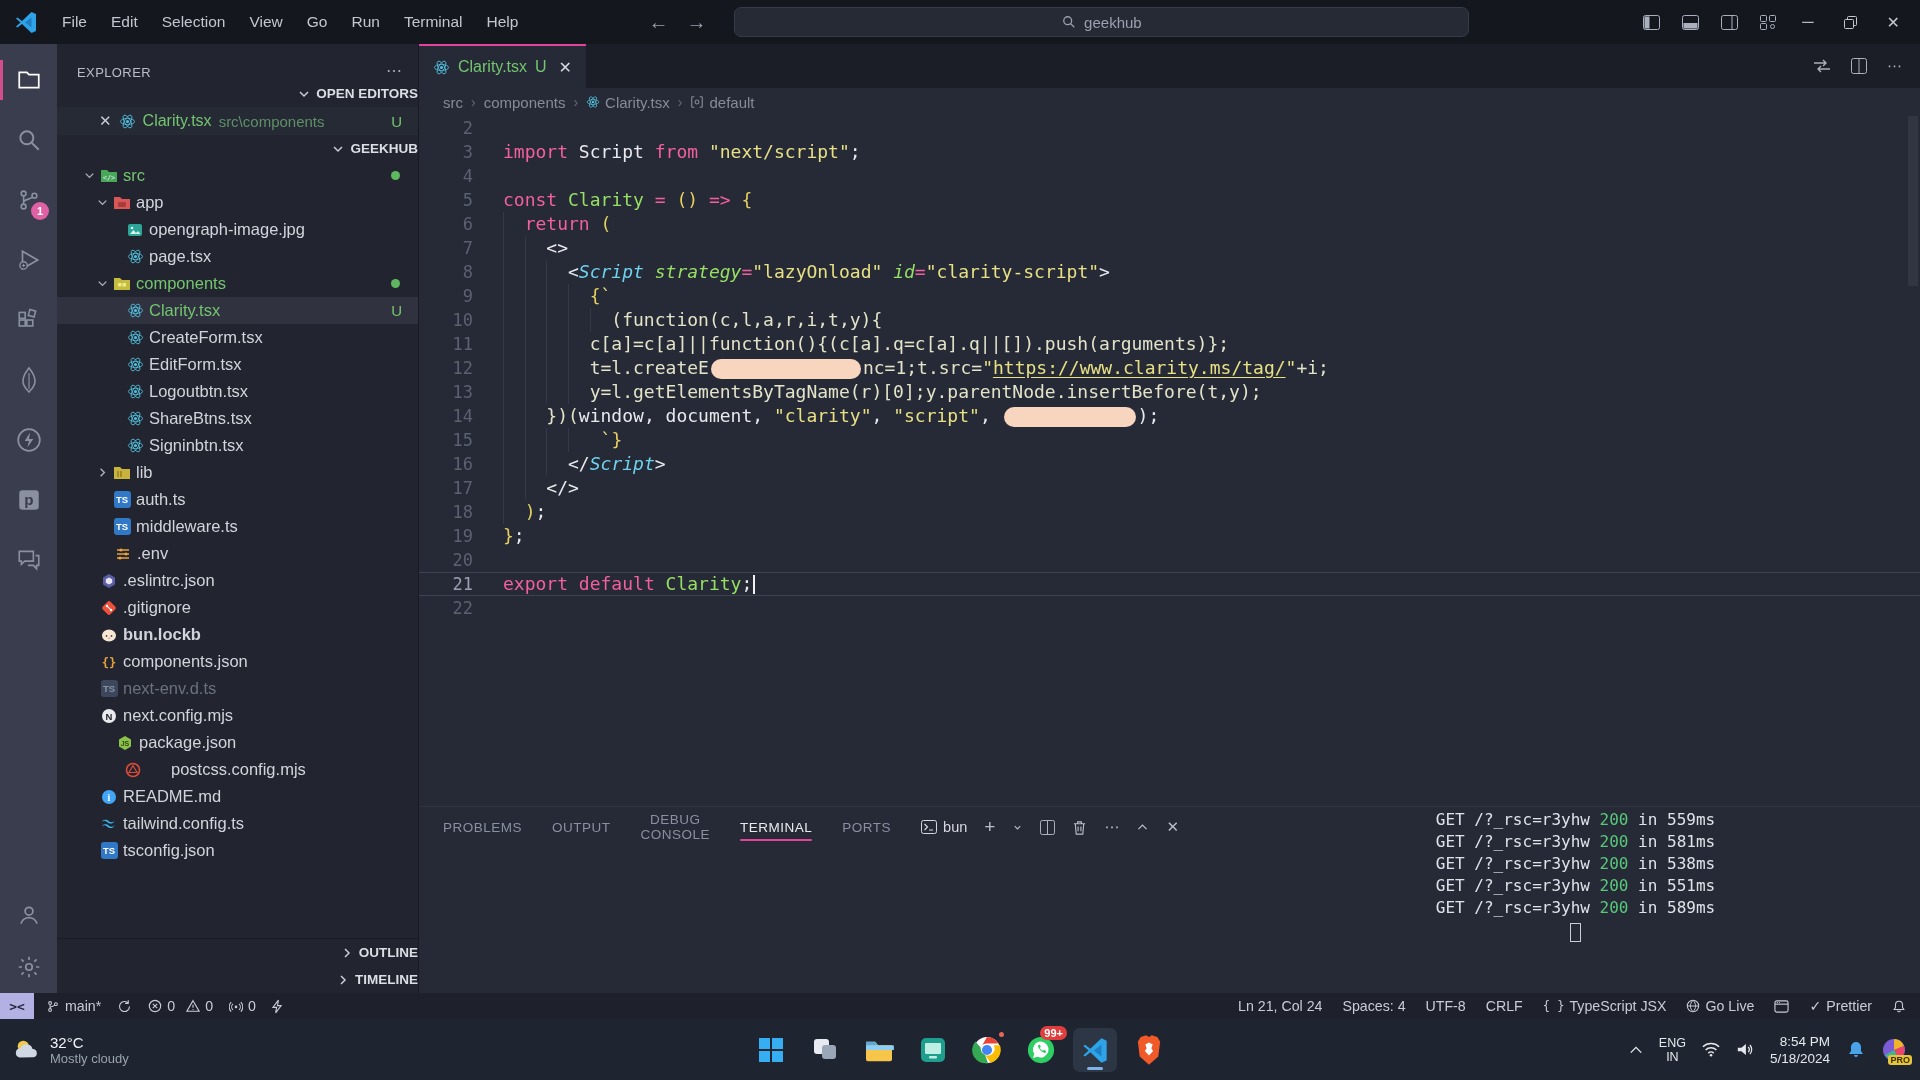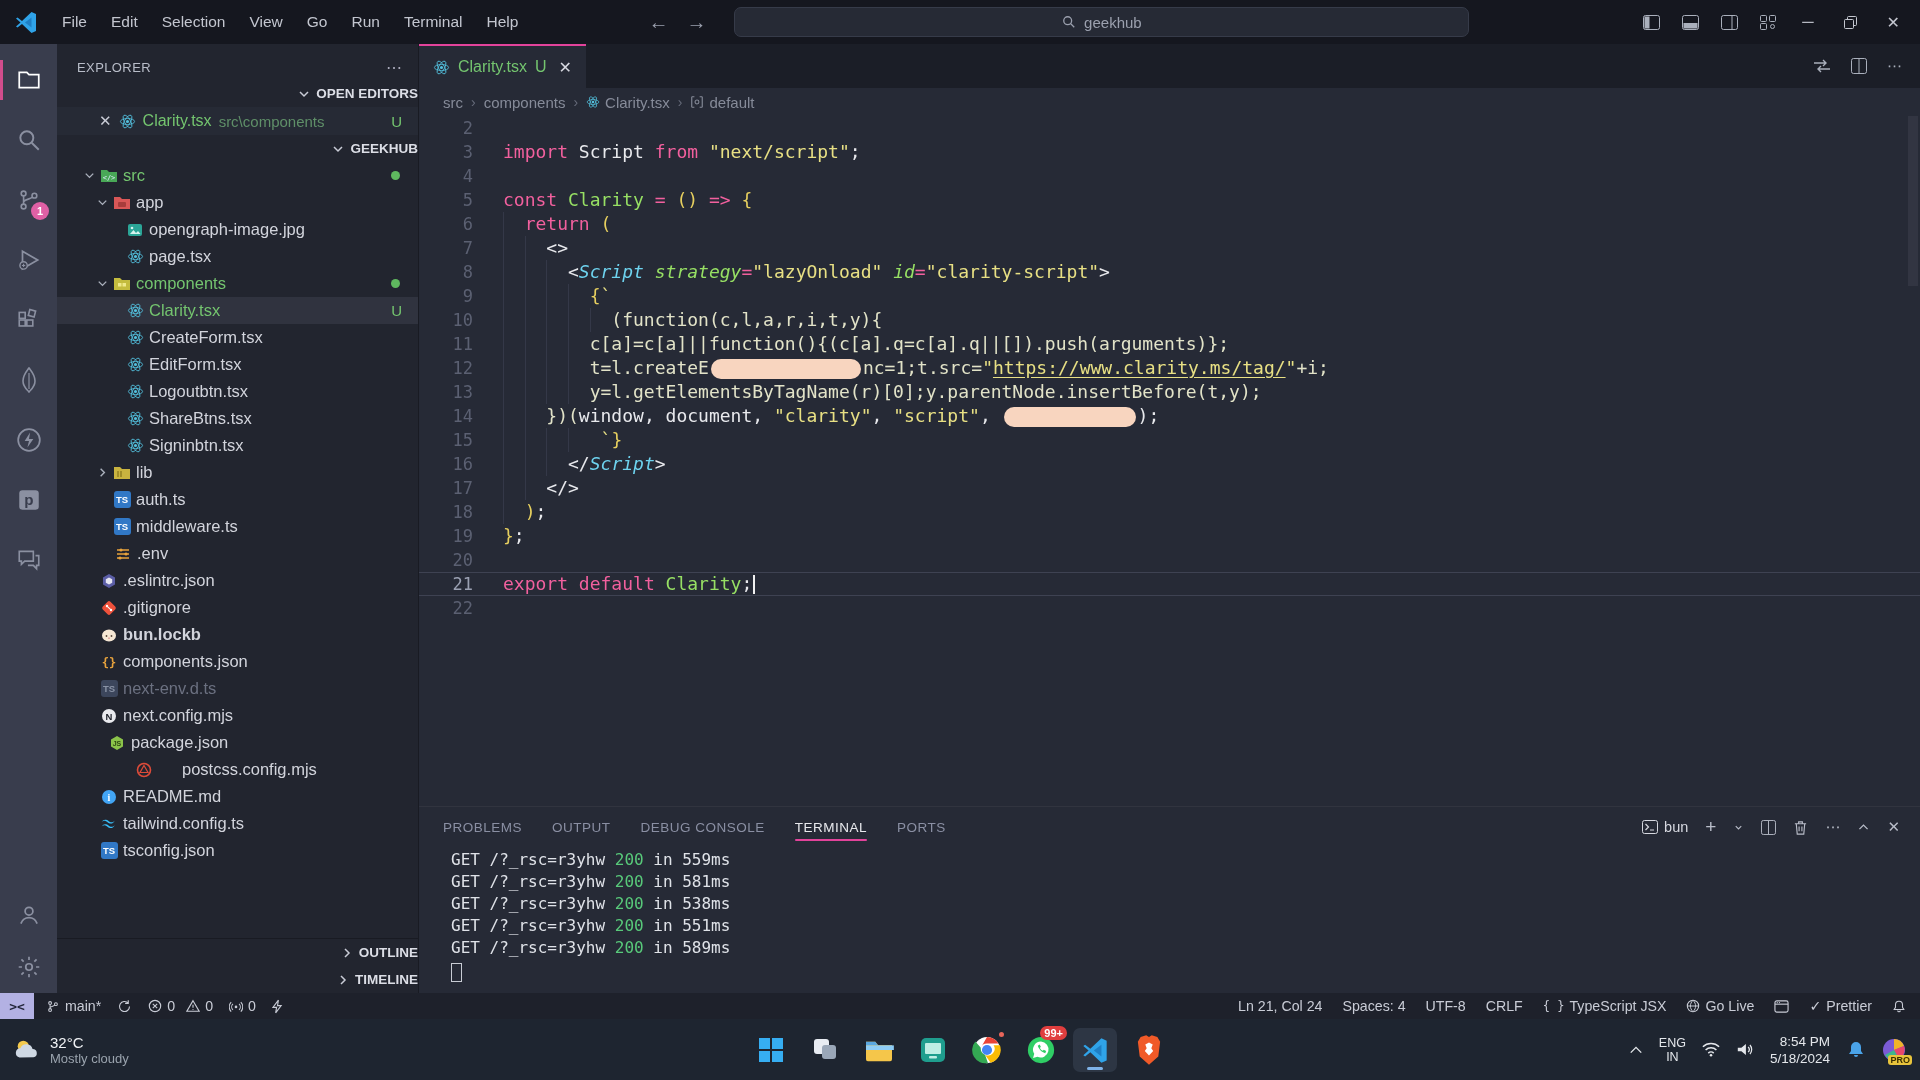--- a/index.html
+++ b/index.html
@@ -24,21 +24,21 @@
   
   .activitybar { width:57px; background:#393d4d; display:flex; flex-direction:column; align-items:center; padding-top:6px; flex:0 0 57px; }
   .ab-item { width:57px; height:60px; display:flex; align-items:center; justify-content:center; position:relative; color:#8b90a1; }
   .ab-item.active { color:#ffffff; }
   .ab-item.active::before { content:""; position:absolute; left:0; top:10px; bottom:10px; width:3px; background:#d14d8c; }
   .ab-badge { position:absolute; right:8px; bottom:10px; background:#e060a5; color:#fff; font-size:11px; min-width:18px; height:18px; border-radius:9px; display:flex; align-items:center; justify-content:center; font-weight:bold; }
   .ab-spacer { flex:1; }
 
   
   .sidebar { width:362px; background:#22252f; flex:0 0 362px; display:flex; flex-direction:column; border-right:1px solid #191b23; }
-  .sb-header { height:36px; display:flex; align-items:center; padding:11px 14px 0 20px; color:#b9bdc9; font-size:13px; letter-spacing:.4px; }
+  .sb-header { height:36px; display:flex; align-items:flex-end; padding:11px 14px 0 20px; color:#b9bdc9; font-size:13px; letter-spacing:.4px; }
   .sb-header .dots { margin-left:auto; color:#aab; font-size:16px; letter-spacing:2px; }
   .section-row { height:27px; display:flex; align-items:center; gap:4px; font-weight:bold; font-size:13.5px; color:#dcdee6; padding-left:6px;justify-content:flex-end; }
   .oe-row { height:28px; display:flex; align-items:center; padding-left:42px; gap:7px; background:#262a35; font-size:16px; }
   .oe-name { color:#74c56f; }
   .oe-path { color:#5f8f68; font-size:15px; }
   .oe-close { color:#c9ccd6; font-size:15px; }
   .u-badge { margin-left:auto; margin-right:16px; color:#74c56f; font-size:15px; }
   .tree { flex:1 1 auto; overflow:hidden; position:relative; }
   .trow { height:27px; display:flex; align-items:center; font-size:16.5px; color:#d2d4dc; position:relative; }
   .trow.sel { background:#30333f; }
@@ -78,21 +78,21 @@
   .tok-b { color:#e6cf5f; }
   .tok-g { color:#97e064; }
   .tok-gi { color:#97e064; font-style:italic; }
   .tok-c { color:#6ed3ef; font-style:italic; }
   .tok-t { color:#e2e3c8; }
   .tok-u { color:#e8e084; text-decoration:underline; text-underline-offset:3px; }
   .redact { background:#f8d5bf; border-radius:10px; height:20px; display:inline-block; vertical-align:middle; margin:0 2px; }
   .caret { display:inline-block; width:2px; height:19px; background:#f0f0f0; vertical-align:text-bottom; margin-left:1px; }
 
   
-  .panel { flex:0 0 187px; border-top:1px solid #31343f; display:flex; flex-direction:column; background:#262a36; }
+  .panel { flex:0 0 187px; border-top:1px solid #31343f; display:flex; flex-direction:row; background:#262a36;text-align:center; }
   .panel-tabs { height:40px; display:flex; align-items:center; padding-left:24px; gap:30px; flex:0 0 40px; }
   .ptab { color:#8a8fa3; font-size:13.5px; letter-spacing:.5px; height:40px; display:flex; align-items:center; position:relative; }
   .ptab.active { color:#e8e9ed; }
   .ptab.active::after { content:""; position:absolute; left:0; right:0; bottom:6px; height:2px; background:#e2439b; border-radius:2px; }
   .panel-actions { margin-left:auto; display:flex; align-items:center; gap:17px; padding-right:20px; color:#b9bdc9; }
   .shell-label { display:flex; align-items:center; gap:6px; font-size:14.5px; color:#d6d8e0; }
   .term { flex:1; font-family:"DejaVu Sans Mono", monospace; font-size:16px; line-height:22px; padding-left:32px; padding-top:2px; color:#dfe2e8; }
   .t200 { color:#58c97a; }
   .term-caret { width:11px; height:19px; border:1px solid #c8ccd4; display:inline-block; margin-top:4px; }
 
@@ -557,31 +557,31 @@
           <div class="trow" style="padding-left: 23px;">
             <span class="chev"></span>
             <span class="ficon">
               <svg width="16" height="16" viewBox="0 0 16 16">
                 <circle cx="8" cy="8" r="7" fill="#e9eaee"></circle>
                 <text x="8" y="11.5" font-size="9.5" fill="#1b1e27" text-anchor="middle" font-family="Liberation Sans,sans-serif" font-weight="bold">N</text>
               </svg>
             </span>
             <span class="lbl">next.config.mjs</span>
           </div>
-          <div class="trow" style="padding-left: 31px;">
+          <div class="trow" style="padding-left: 31px; margin-left: 8px;">
             <span class="chev"></span>
             <span class="ficon">
               <svg width="16" height="16" viewBox="0 0 16 16">
                 <path d="M8 1l6 3.5v7L8 15l-6-3.5v-7z" fill="#8bc34a"></path>
                 <text x="8" y="11" font-size="7" fill="#2e4a12" text-anchor="middle" font-family="Liberation Sans,sans-serif" font-weight="bold">JS</text>
               </svg>
             </span>
             <span class="lbl">package.json</span>
           </div>
-          <div class="trow" style="padding-left: 34px; gap: 24px;">
+          <div class="trow" style="padding-left: 23px; gap: 24px;">
             <span class="chev"></span>
             <span class="ficon">
               <svg width="16" height="16" viewBox="0 0 16 16">
                 <circle cx="8" cy="8" r="6.5" fill="none" stroke="#dd4b39" stroke-width="1.6"></circle>
                 <path d="M8 3.5l4 7H4z" fill="none" stroke="#dd4b39" stroke-width="1.2"></path>
               </svg>
             </span>
             <span class="lbl">postcss.config.mjs</span>
           </div>
           <div class="trow" style="padding-left: 23px;">

